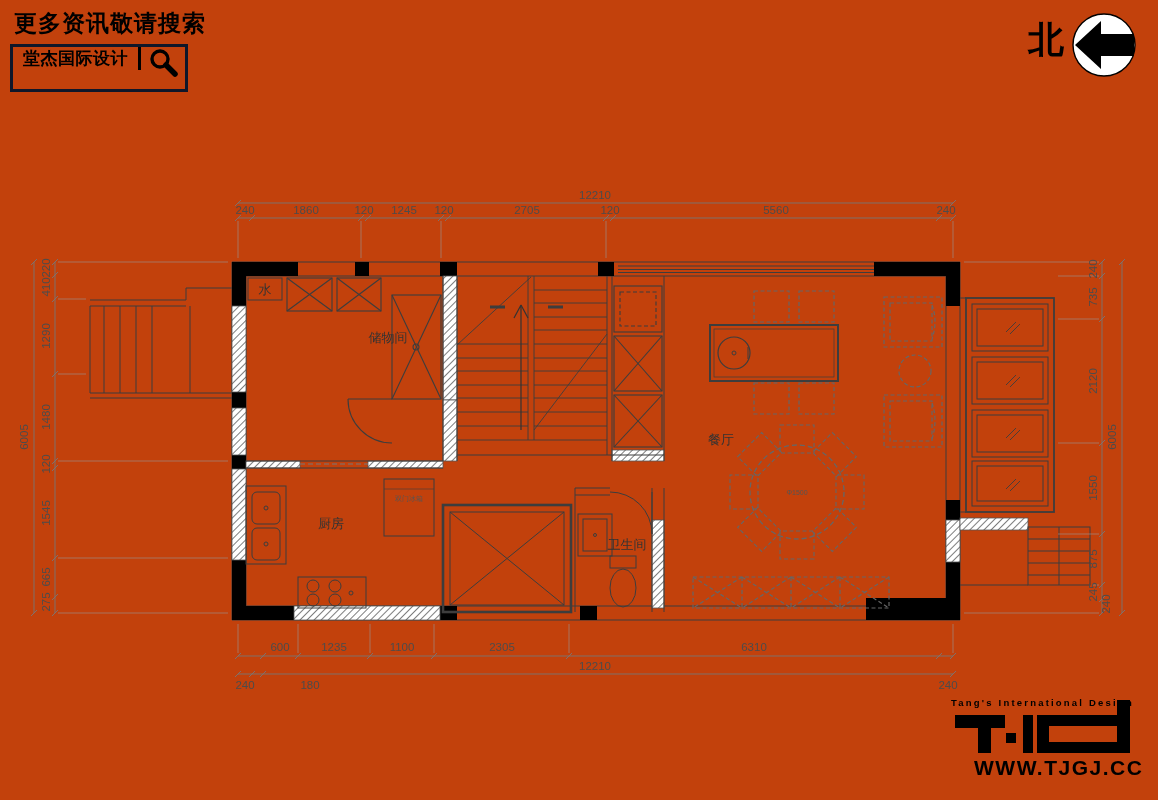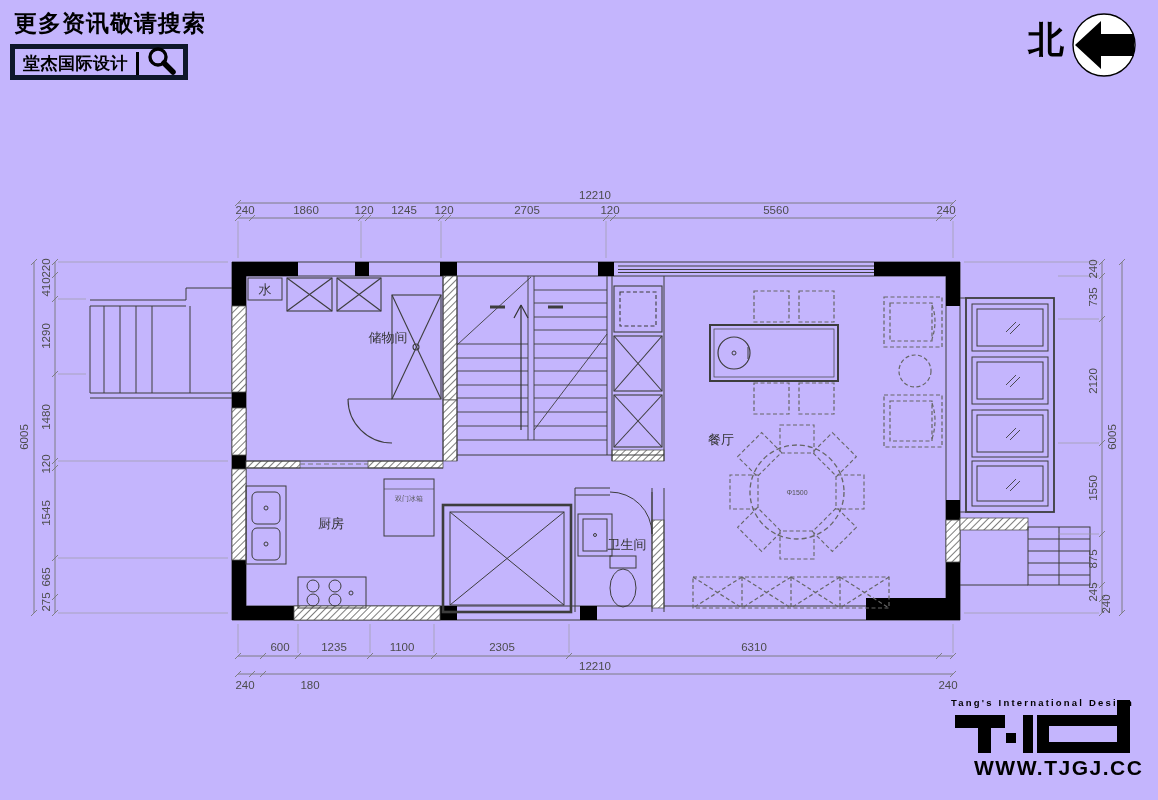--- a/index.html
+++ b/index.html
@@ -1,20 +1,20 @@
 <!DOCTYPE html>
 <html><head>
 <meta charset="utf-8">
 <style>
   html,body{margin:0;padding:0;background:#fff;}
-  .canvas{position:relative;width:1158px;height:800px;background:#c4b5fd;overflow:hidden;
+  .canvas{position:relative;width:1158px;height:800px;background:#c2410c;overflow:hidden;
           font-family:"Liberation Sans","DejaVu Sans",sans-serif;color:#000;}
   .tagline{position:absolute;left:14px;top:8px;font-size:23px;font-weight:bold;letter-spacing:1px;}
-  .search-box{position:absolute;left:10px;top:44px;width:178px;height:36px;border:5px solid #0f172a;
-              display:flex;align-items:flex-end;box-sizing:border-box;}
+  .search-box{position:absolute;left:10px;top:44px;width:178px;height:48px;border:3px solid #0f172a;
+              display:flex;align-items:flex-start;box-sizing:border-box;}
   .brand{flex:1;display:flex;align-items:center;justify-content:center;font-size:17px;font-weight:bold;
          border-right:3px solid #000;letter-spacing:.5px;}
   .mag{width:44px;display:flex;align-items:center;justify-content:center;}
   .north-label{position:absolute;left:1028px;top:16px;font-size:36px;font-weight:bold;}
   .plan-svg{position:absolute;left:0;top:0;}
   .f-brand{position:absolute;left:951px;top:697px;width:180px;font-size:9.5px;font-weight:bold;
            letter-spacing:2.2px;white-space:nowrap;}
   .f-site{position:absolute;left:974px;top:756px;font-size:21px;font-weight:bold;letter-spacing:1.5px;}
   .logo-svg{position:absolute;left:948px;top:700px;}
   svg text{font-family:"Liberation Sans","DejaVu Sans",sans-serif;}

